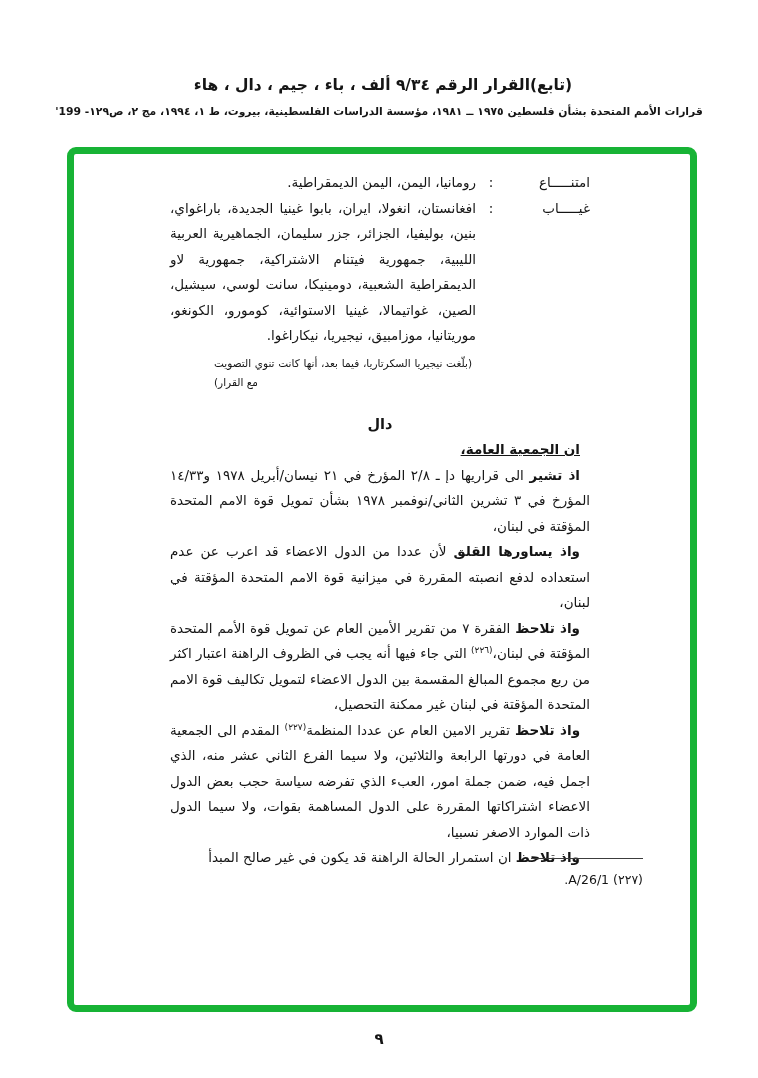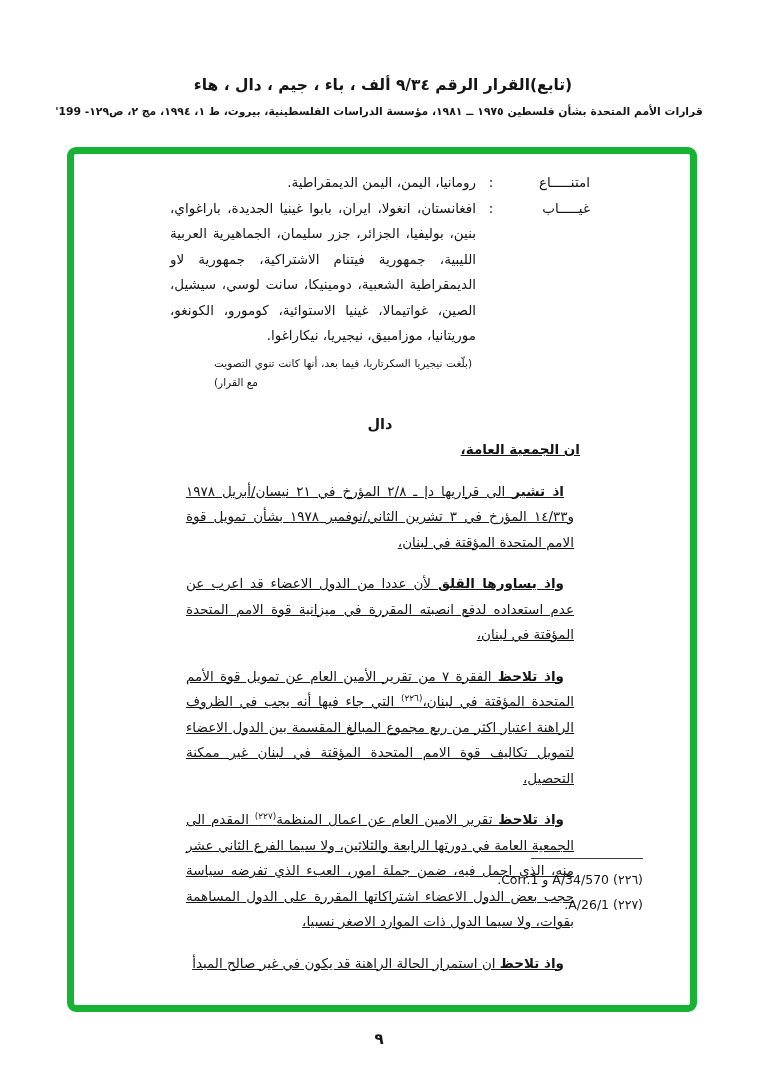--- a/index.html
+++ b/index.html
@@ -39,21 +39,21 @@
   .note{
     width:258px;margin:5px 118px 0 auto;
     font-size:10.5px;line-height:19px;
     text-align:justify;text-align-last:left;
   }
   .section-heading{
     margin:20px 0 0;text-align:center;
     font-weight:bold;font-size:14.5px;
   }
   .opening{margin:0;text-indent:10px;font-weight:bold;text-decoration:underline;}
-  .clause{margin:16px;text-indent:10px;text-decoration:underline;}
+  .clause{margin:0;text-indent:10px;}
   .clause b{font-weight:bold;}
   sup.fnref{font-size:9px;line-height:0;vertical-align:super;}
   
   .footnotes{
     position:absolute;top:704px;right:47px;width:215px;
     direction:rtl;text-align:right;
     font-size:12.5px;line-height:25px;
   }
   .fn-rule{width:112px;height:1px;background:#3c3c3c;margin-bottom:8px;}
   .fn-line .marker{letter-spacing:.5px;}
@@ -90,27 +90,26 @@
     <h2 class="section-heading">دال</h2>
 
     <p class="opening">ان الجمعية العامة،</p>
 
     <p class="clause"><b>اذ تشير</b><span> الى قراريها دإ ـ ٢/٨ المؤرخ في ٢١ نيسان/أبريل ١٩٧٨ و١٤/٣٣ المؤرخ في ٣ تشرين الثاني/نوفمبر ١٩٧٨ بشأن تمويل قوة الامم المتحدة المؤقتة في لبنان،</span></p>
 
     <p class="clause"><b>واذ يساورها القلق</b><span> لأن عددا من الدول الاعضاء قد اعرب عن عدم استعداده لدفع انصبته المقررة في ميزانية قوة الامم المتحدة المؤقتة في لبنان،</span></p>
 
     <p class="clause"><b>واذ تلاحظ</b><span> الفقرة ٧ من تقرير الأمين العام عن تمويل قوة الأمم المتحدة المؤقتة في لبنان،</span><sup class="fnref">(٢٢٦)</sup><span> التي جاء فيها أنه يجب في الظروف الراهنة اعتبار اكثر من ربع مجموع المبالغ المقسمة بين الدول الاعضاء لتمويل تكاليف قوة الامم المتحدة المؤقتة في لبنان غير ممكنة التحصيل،</span></p>
 
-    <p class="clause"><b>واذ تلاحظ</b><span> تقرير الامين العام عن اعمال المنظمة</span><sup class="fnref">(٢٢٧)</sup><span> المقدم الى الجمعية العامة في دورتها الرابعة والثلاثين، ولا سيما الفرع الثاني عشر منه، الذي اجمل فيه، ضمن جملة امور، العبء الذي تفرضه سياسة حجب بعض الدول الاعضاء اشتراكاتها المقررة على الدول المساهمة بقوات، ولا سيما الدول ذات الموارد الاصغر نسبيا،</span></p>
+    <p class="clause"><b>واذ تلاحظ</b><span> تقرير الامين العام عن عددا المنظمة</span><sup class="fnref">(٢٢٧)</sup><span> المقدم الى الجمعية العامة في دورتها الرابعة والثلاثين، ولا سيما الفرع الثاني عشر منه، الذي اجمل فيه، ضمن جملة امور، العبء الذي تفرضه سياسة حجب بعض الدول الاعضاء اشتراكاتها المقررة على الدول المساهمة بقوات، ولا سيما الدول ذات الموارد الاصغر نسبيا،</span></p>
 
     <p class="clause"><b>واذ تلاحظ</b><span> ان استمرار الحالة الراهنة قد يكون في غير صالح المبدأ</span></p>
 
   </div>
 
   <div class="footnotes">
     <div class="fn-rule"></div>
-    <div class="fn-line"><span class="marker">(٢٢٦)</span> <span class="fn-text">A/34/570 و Corr.1.</span></div>
     <div class="fn-line"><span class="marker">(٢٢٧)</span> <span class="fn-text">A/26/1.</span></div>
   </div>
 
 </div>
 
 <div class="page-num">٩</div>
 
 </body></html>

